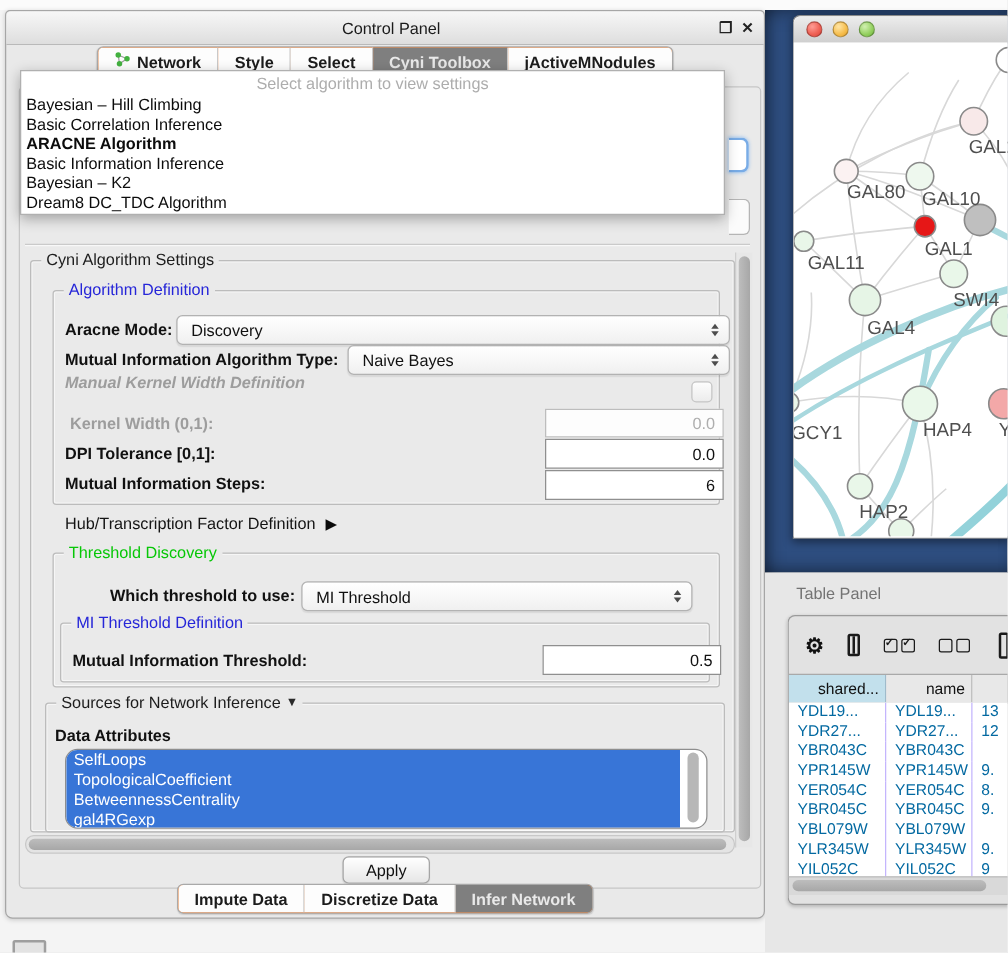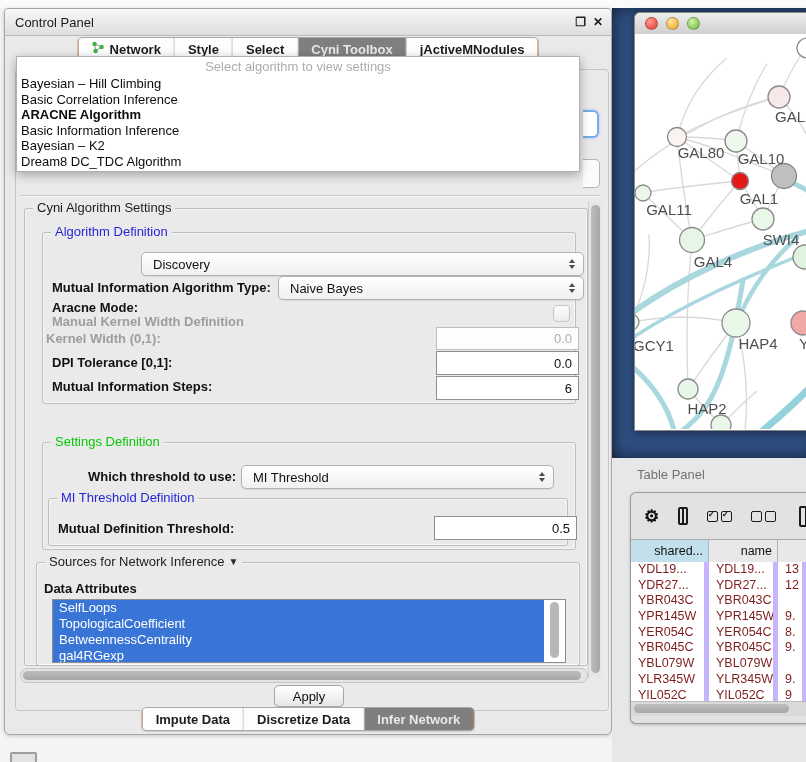--- a/index.html
+++ b/index.html
@@ -4,21 +4,21 @@
 <style>
   html,body{margin:0;padding:0;}
   body{width:806px;height:762px;position:relative;overflow:hidden;background:#f4f4f4;
        font-family:"Liberation Sans",sans-serif;-webkit-font-smoothing:antialiased;}
   .abs{position:absolute;}
 
   
   .cp-window{left:4px;top:8px;width:606px;height:725px;background:#e9e9e9;
              border:1px solid #a6a6a6;border-radius:4px 4px 6px 6px;box-shadow:0 1px 4px rgba(0,0,0,.18);}
   .cp-titlebar{left:0;top:0;right:0;height:26px;background:linear-gradient(#f7f7f7,#dedede);
-               border-bottom:1px solid #b9b9b9;border-radius:4px 4px 0 0;display:flex;align-items:center;}
+               border-bottom:1px solid #b9b9b9;border-radius:4px 4px 0 0;display:flex;align-items:center;justify-content:center;}
   .cp-title{margin-left:10px;font-size:13px;color:#1b1b1b;}
   .cp-winbtns{position:absolute;right:8px;top:0;height:26px;display:flex;align-items:center;gap:7px;}
   .wbtn{font-size:12px;font-weight:bold;color:#222;cursor:default;line-height:1;}
 
   
   .tabbar{left:50%;transform:translateX(-50%);top:28px;height:22px;display:flex;
           border:1px solid #a9a9a9;border-radius:5px;overflow:hidden;background:#f97316;
           box-shadow:0 1px 1px rgba(0,0,0,.12);}
   .tab{display:flex;align-items:center;gap:5px;padding:0 13px;font-size:13px;font-weight:bold;
        color:#1c1c1c;background:#fdfdfd;border-right:1px solid #c9c9c9;white-space:nowrap;}
@@ -113,22 +113,22 @@
   .cbpair{display:flex;gap:3px;}
   .cbx{width:9px;height:9px;border:1.6px solid #1a1a1a;border-radius:2px;position:relative;}
   .cbx.checked::after{content:"✓";position:absolute;left:0;top:-3px;font-size:9px;font-weight:bold;color:#1a1a1a;}
   .icon-doc{width:14px;height:17px;border:2px solid #1a1a1a;border-radius:2px;margin-left:4px;}
   .tbl-head{left:0;top:46px;right:0;height:22px;display:flex;border-top:1px solid #a9a9a9;border-bottom:1px solid #a9a9a9;}
   .th{font-size:12.5px;color:#111;display:flex;align-items:center;justify-content:flex-end;
       padding-right:5px;box-sizing:border-box;border-right:1px solid #b4b4b4;background:#e8e8e8;}
   .th.sel{background:#c2e0ec;border-right-color:#9fbbcb;}
   .tbl-rows{left:0;top:69px;right:0;height:140px;background:#fff;overflow:hidden;}
   .tr{display:flex;height:15.7px;}
-  .td{font-size:12.5px;color:#7f1d1d;line-height:15.7px;padding-left:7px;box-sizing:border-box;
-      border-right:5px solid #c4b5fd;white-space:nowrap;overflow:hidden;}
+  .td{font-size:12.5px;color:#0369a1;line-height:15.7px;padding-left:7px;box-sizing:border-box;
+      border-right:1px solid #c4b5fd;white-space:nowrap;overflow:hidden;}
   .tbl-hscroll{left:0;top:208px;right:0;height:14px;background:#d9d9d9;border-top:1px solid #bdbdbd;}
 
   .mini-square{left:10px;top:752px;width:23px;height:16px;border:2px solid #9e9e9e;border-radius:2px;background:#e3e3e3;}
   .topstrip{left:0;top:0;width:806px;height:8px;background:#fbfbfb;}
 </style>
 </head>
 <body>
 
 <div class="abs topstrip"></div>
 
@@ -172,75 +172,78 @@
     <div class="abs etch" style="left:4px;top:125px;width:580px;"></div>
 
     <div class="abs gbox" style="left:8px;top:138px;width:562px;height:456px;">
       <span class="gb-label">Cyni Algorithm Settings</span>
     </div>
 
     <div class="abs gbox" style="left:26px;top:162px;width:532px;height:170px;">
       <span class="gb-label gb-blue">Algorithm Definition</span>
     </div>
 
-    <span class="lbl" style="left:36px;top:186px;margin-top:44px;">Aracne Mode:</span>
+    <span class="lbl" style="left:36px;top:186px;">Aracne Mode:</span>
     <div class="combo" style="left:125px;top:182px;width:430px;height:22px;">
       <span>Discovery</span>
       <span class="arrows">
           <i class="up"></i>
           <i class="dn"></i>
         </span>
     </div>
 
     <span class="lbl" style="left:36px;top:210px;">Mutual Information Algorithm Type:</span>
     <div class="combo" style="left:262px;top:206px;width:293px;height:22px;">
       <span>Naive Bayes</span>
       <span class="arrows">
           <i class="up"></i>
           <i class="dn"></i>
         </span>
     </div>
 
-    <span class="lbl dim" style="left:36px;top:244px;">Manual Kernel Width Definition</span>
+    <span class="lbl dim" style="left:36px;top:228px;font-style:italic;">Manual Kernel Width Definition</span>
     <span class="checkbox" style="left:537px;top:235px;"></span>
 
-    <span class="lbl dim" style="left:30px;top:261px;">Kernel Width (0,1):</span>
+    <span class="lbl dim" style="left:40px;top:261px;">Kernel Width (0,1):</span>
     <div class="field disabled" style="left:420px;top:257px;width:135px;height:21px;">0.0</div>
 
     <span class="lbl" style="left:36px;top:285px;">DPI Tolerance [0,1]:</span>
     <div class="field" style="left:420px;top:281px;width:135px;height:22px;">0.0</div>
 
     <span class="lbl" style="left:36px;top:309px;">Mutual Information Steps:</span>
     <div class="field" style="left:420px;top:306px;width:135px;height:22px;">6</div>
 
+    <span class="lbl plain" style="left:36px;top:341px;">
+      <span>Hub/Transcription Factor Definition</span><span class="tri-r">▶</span>
+    </span>
 
     <div class="abs gbox" style="left:26px;top:372px;width:532px;height:106px;">
-      <span class="gb-label gb-green">Settings Definition</span>
+      <span class="gb-label gb-green">Threshold Discovery</span>
     </div>
     <span class="lbl" style="left:72px;top:399px;">Which threshold to use:</span>
     <div class="combo" style="left:225px;top:395px;width:300px;height:22px;">
       <span>MI Threshold</span>
       <span class="arrows">
           <i class="up"></i>
           <i class="dn"></i>
         </span>
     </div>
     <div class="abs gbox" style="left:32px;top:428px;width:518px;height:46px;">
       <span class="gb-label gb-blue">MI Threshold Definition</span>
     </div>
-    <span class="lbl" style="left:42px;top:451px;">Mutual Definition Threshold:</span>
+    <span class="lbl" style="left:42px;top:451px;">Mutual Information Threshold:</span>
     <div class="field" style="left:418px;top:446px;width:135px;height:22px;">0.5</div>
 
     <div class="abs gbox" style="left:20px;top:492px;width:542px;height:102px;">
       <span class="gb-label">
         <span>Sources for Network Inference</span><span class="tri-d">▼</span>
       </span>
     </div>
     <span class="lbl" style="left:28px;top:511px;">Data Attributes</span>
-    <div class="attr-list" style="left:36px;top:529px;width:512px;height:62px;" id="attr-list">
+    <div class="attr-list" style="left:36px;top:529px;width:512px;height:62px;border-radius:10px;" id="attr-list">
         <div class="attr-item">SelfLoops</div>
         <div class="attr-item">TopologicalCoefficient</div>
         <div class="attr-item">BetweennessCentrality</div>
         <div class="attr-item">gal4RGexp</div>
       </div>
     <div class="list-vscroll" style="left:534px;top:532px;"></div>
 
     <div class="abs vscroll" style="left:572px;top:132px;width:13px;height:476px;">
       <div class="vthumb" style="top:3px;height:468px;"></div>
     </div>

